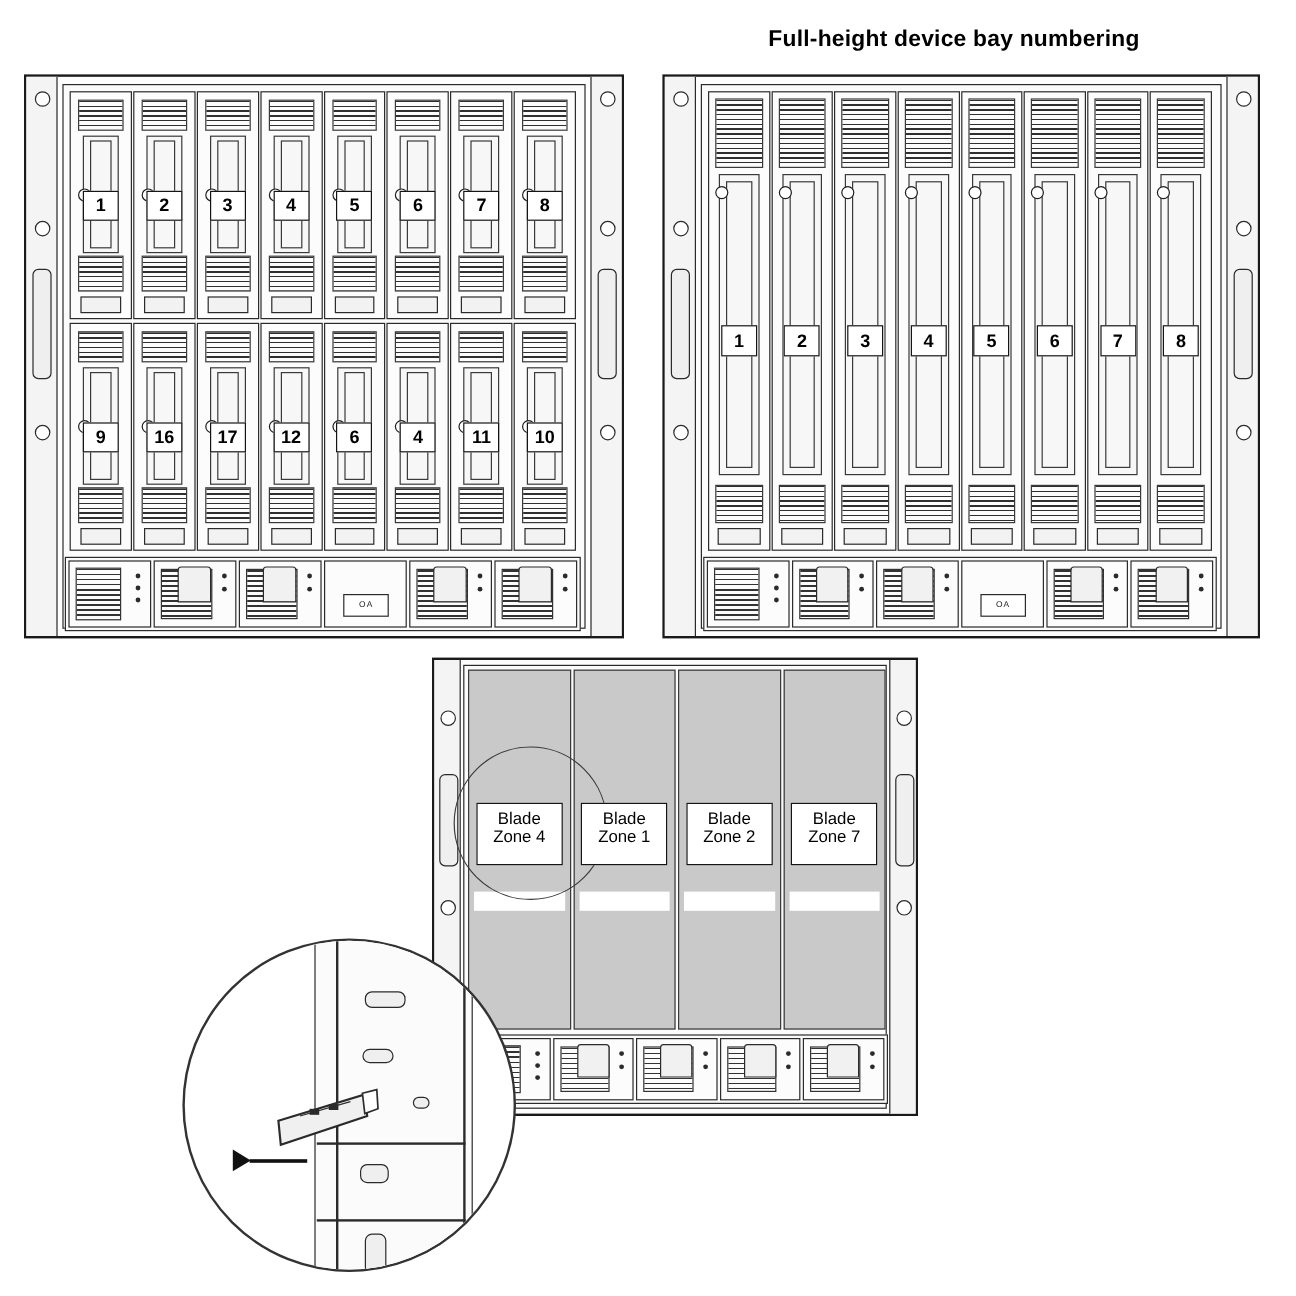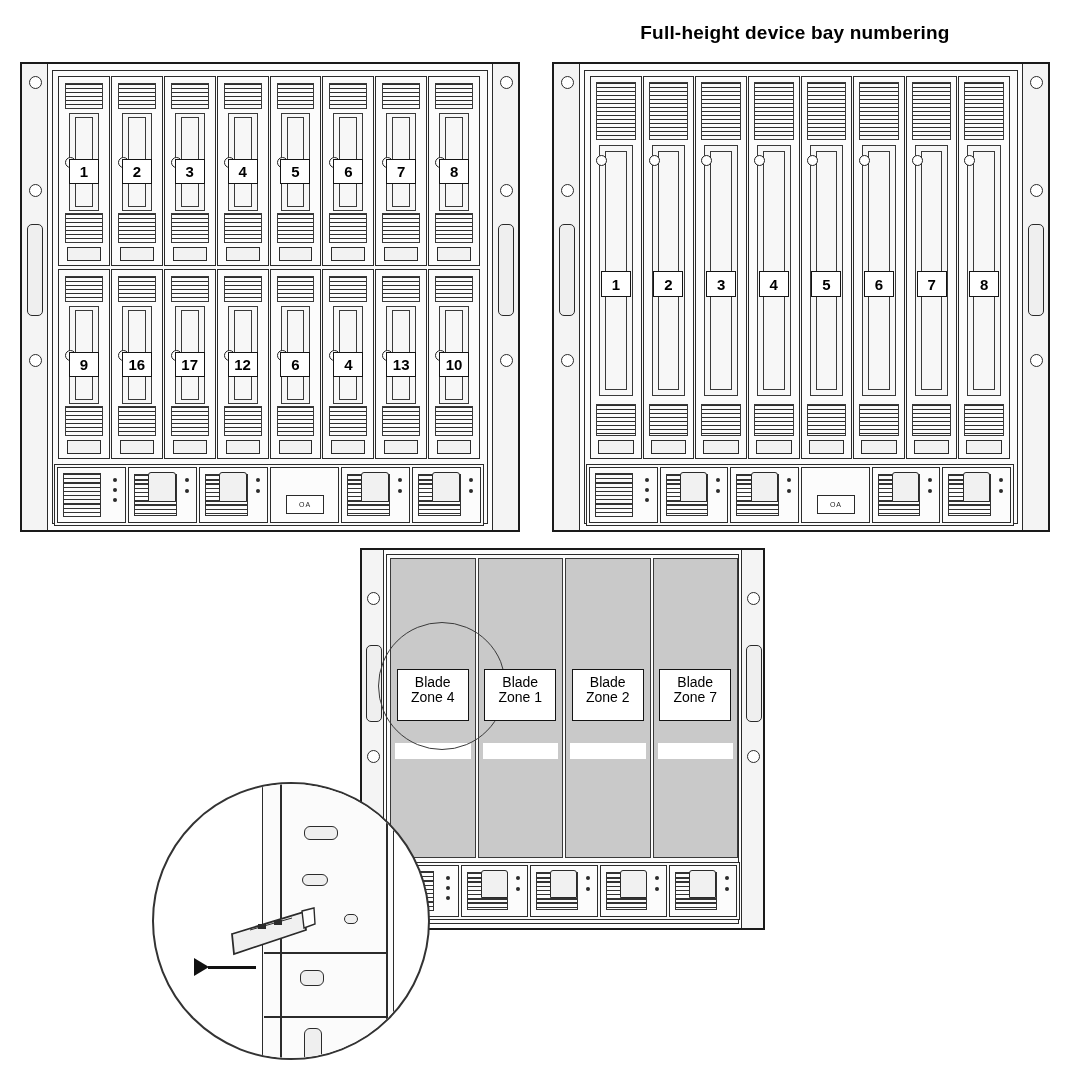--- a/index.html
+++ b/index.html
@@ -416,21 +416,21 @@
         <div class="bay-num" style="left: 275.312px; top: 83px; width: 30px; height: 25px;">4</div>
         <div class="bay" style="left: 264.375px; top: 0px; width: 51.875px; height: 190px;">
           <div class="hatch" style="left: 6px; top: 6px; width: 37.875px; height: 26px;"></div>
           <div class="rail" style="left: 10px; top: 36px; width: 29.875px; height: 98px;"></div>
           <div class="rail" style="left: 16px; top: 40px; width: 17.875px; height: 90px;"></div>
           <div class="led" style="left: 6px; top: 80px;"></div>
           <div class="tri" style="left: 21.9375px; top: 84px;"></div>
           <div class="hatch" style="left: 6px; top: 136px; width: 37.875px; height: 30px;"></div>
           <div class="latch" style="left: 8px; top: 170px; width: 33.875px; height: 14px;"></div>
         </div>
-        <div class="bay-num" style="left: 328.188px; top: 83px; width: 30px; height: 25px;">13</div>
+        <div class="bay-num" style="left: 328.188px; top: 83px; width: 30px; height: 25px;">11</div>
         <div class="bay" style="left: 317.25px; top: 0px; width: 51.875px; height: 190px;">
           <div class="hatch" style="left: 6px; top: 6px; width: 37.875px; height: 26px;"></div>
           <div class="rail" style="left: 10px; top: 36px; width: 29.875px; height: 98px;"></div>
           <div class="rail" style="left: 16px; top: 40px; width: 17.875px; height: 90px;"></div>
           <div class="led" style="left: 6px; top: 80px;"></div>
           <div class="tri" style="left: 21.9375px; top: 84px;"></div>
           <div class="hatch" style="left: 6px; top: 136px; width: 37.875px; height: 30px;"></div>
           <div class="latch" style="left: 8px; top: 170px; width: 33.875px; height: 14px;"></div>
         </div>
         <div class="bay-num" style="left: 381.062px; top: 83px; width: 30px; height: 25px;">10</div>

